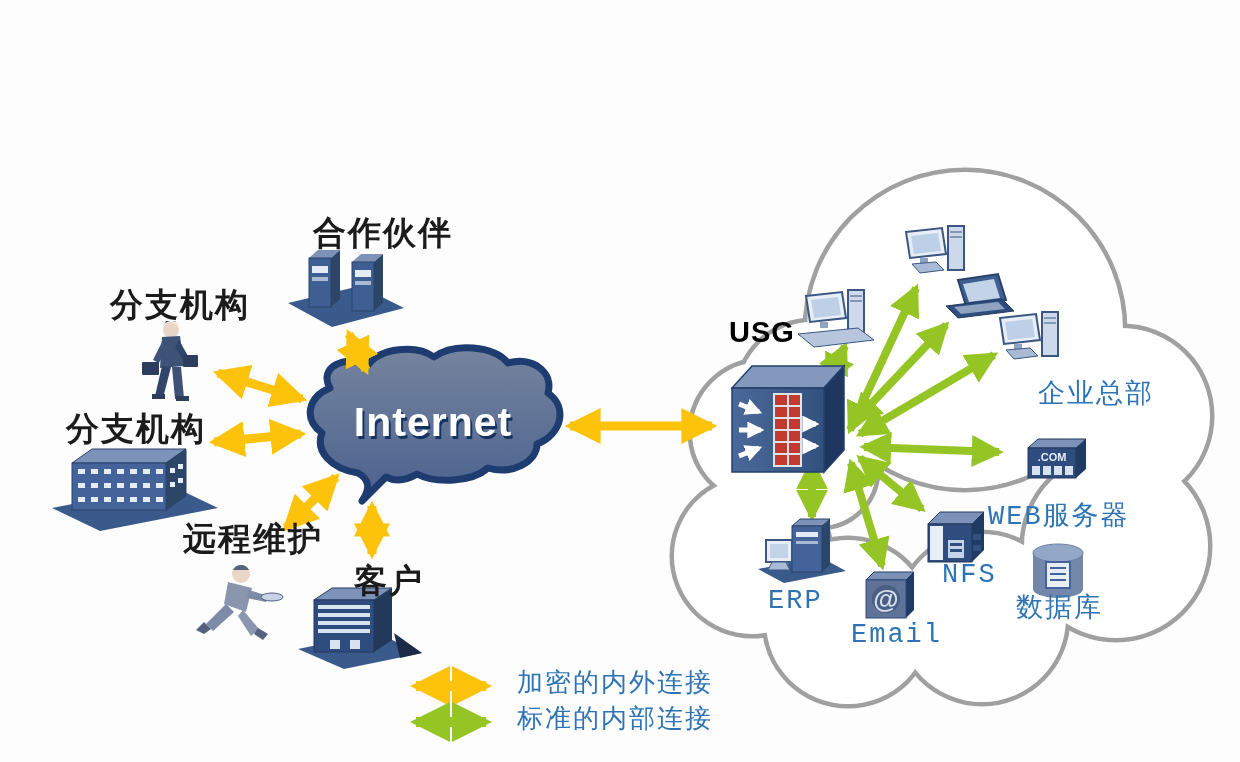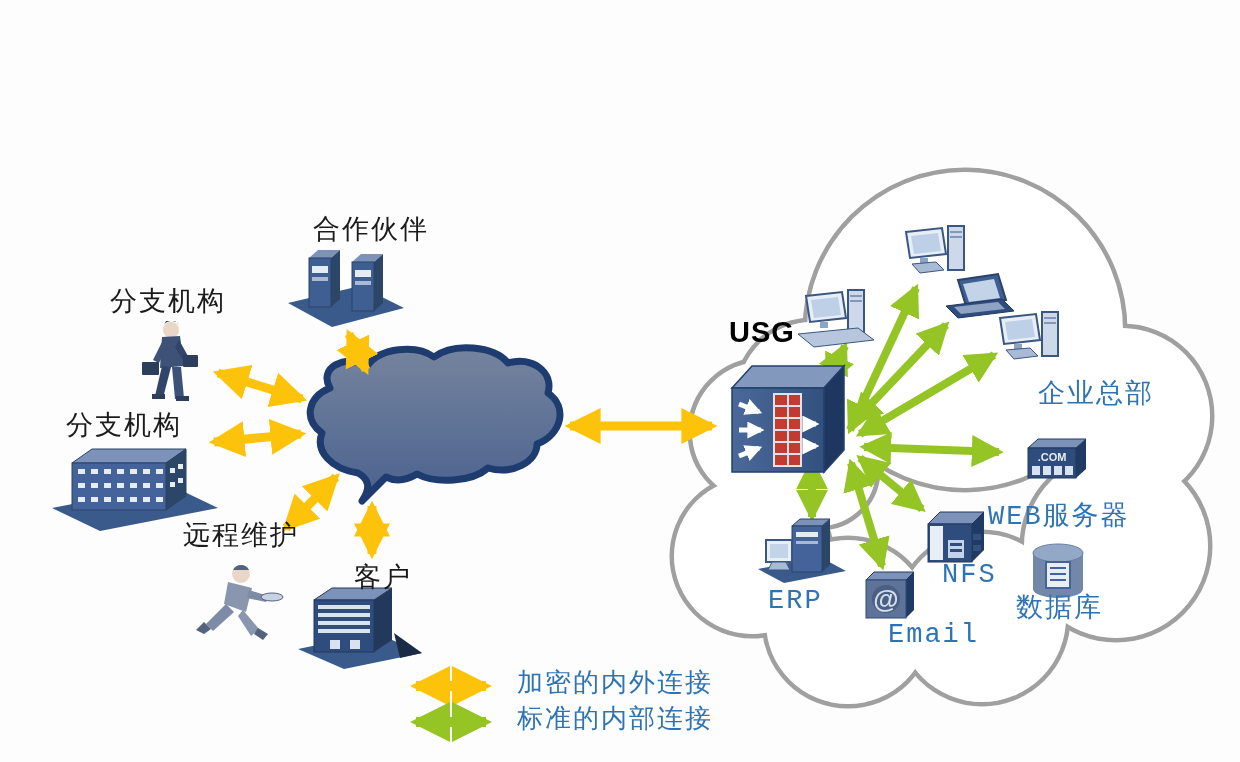--- a/index.html
+++ b/index.html
@@ -3,21 +3,21 @@
 <meta charset="utf-8">
 <style>
   html,body{margin:0;padding:0;background:#ffffff;}
   .stage{
     position:relative;width:1240px;height:762px;overflow:hidden;background:#fdfdfd;
     font-family:"Liberation Sans","DejaVu Sans",sans-serif;
   }
   .stage svg{position:absolute;left:0;top:0;}
   .label{position:absolute;white-space:nowrap;line-height:1.15;}
   .title{left:40px;top:24px;font-size:58px;font-weight:700;letter-spacing:2px;color:#A51E23;}
-  .node-label{font-size:27px;font-weight:400;color:#1b1b1b;letter-spacing:2px;}
+  .node-label{font-size:33px;font-weight:700;color:#1b1b1b;letter-spacing:2px;}
   .usg-label{left:729px;top:316px;font-size:29px;font-weight:800;color:#000;letter-spacing:1px;}
   .blue-label{font-size:27px;font-weight:400;color:#2E74B5;letter-spacing:2px;font-family:Liberation Mono, monospace;}
   .internet-label{
     left:318px;top:399px;width:230px;text-align:center;
     font-size:41px;font-weight:800;color:#ffffff;letter-spacing:1px;
     text-shadow:2px 3px 0 #16325f;
   }
   .legend-label{font-size:26px;font-weight:400;color:#2E74B5;letter-spacing:2px;}
 </style>
 </head>
@@ -321,25 +321,26 @@
   </g>
 </svg>
 
 
 <div class="label node-label" style="left:313px;top:214px;">合作伙伴</div>
 <div class="label node-label" style="left:110px;top:286px;">分支机构</div>
 <div class="label node-label" style="left:66px;top:410px;">分支机构</div>
 <div class="label node-label" style="left:183px;top:520px;">远程维护</div>
 <div class="label node-label" style="left:354px;top:562px;">客户</div>
 
+<div class="label internet-label">Internet</div>
 <div class="label usg-label">USG</div>
 
 <div class="label blue-label" style="left:1038px;top:380px;">企业总部</div>
 <div class="label blue-label" style="left:988px;top:486px;margin-top:16px;">WEB服务器</div>
 <div class="label blue-label" style="left:942px;top:560px;">NFS</div>
 <div class="label blue-label" style="left:768px;top:586px;">ERP</div>
-<div class="label blue-label" style="left:851px;top:620px;margin-left:37px;">Email</div>
+<div class="label blue-label" style="left:851px;top:620px;">Email</div>
 <div class="label blue-label" style="left:1016px;top:594px;">数据库</div>
 
 <div class="label legend-label" style="left:517px;top:704px;">标准的内部连接</div>
 <div class="label legend-label" style="left:517px;top:668px;">加密的内外连接</div>
 
 </div>
 
 </body></html>

